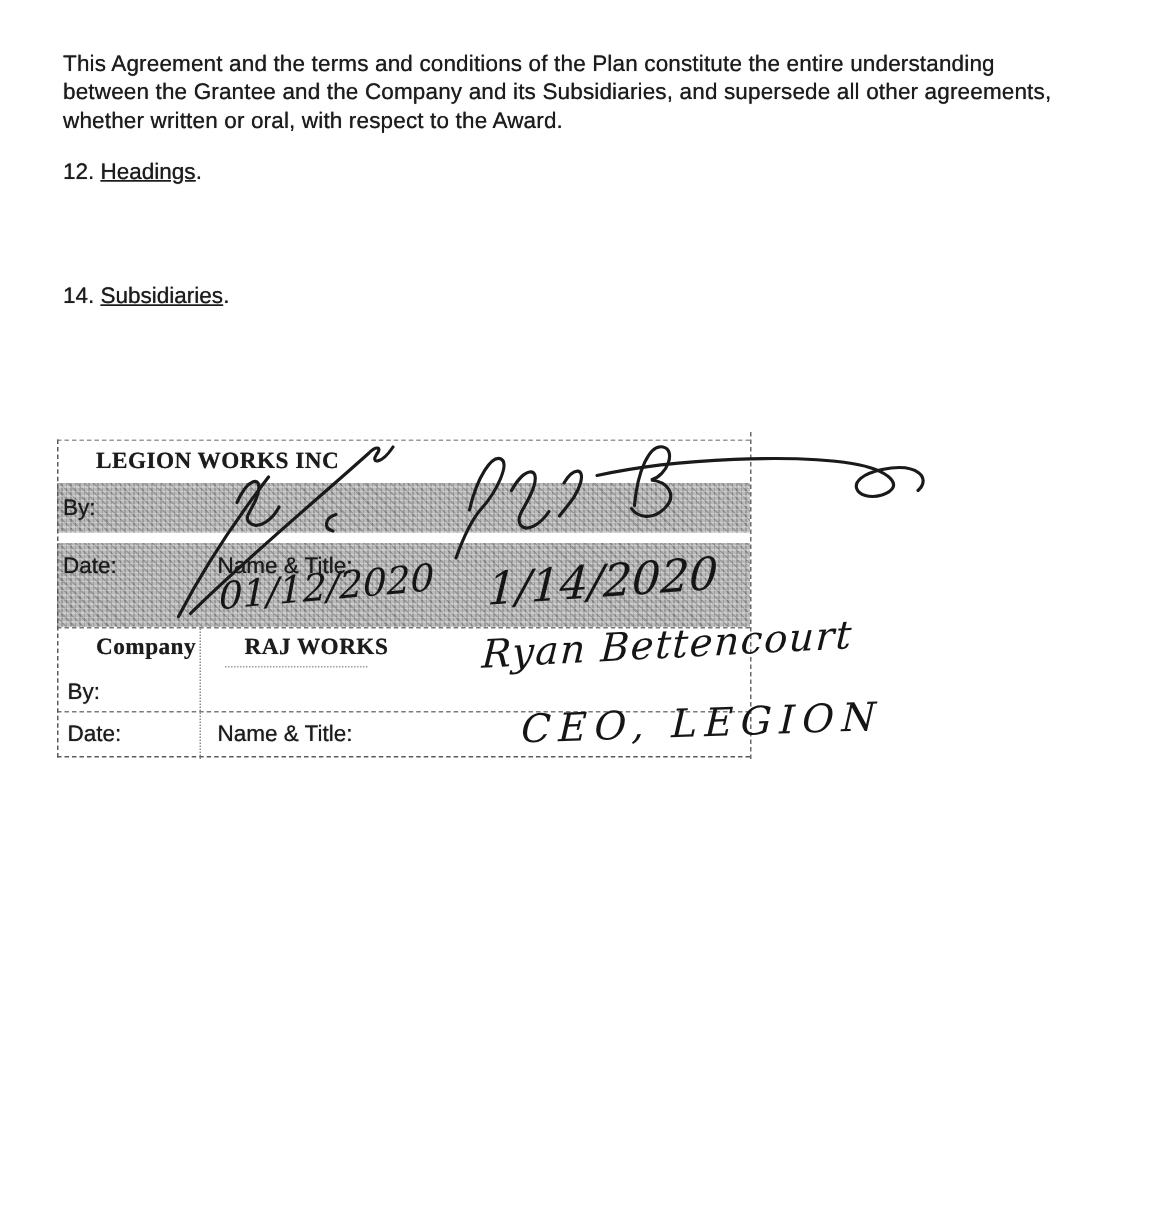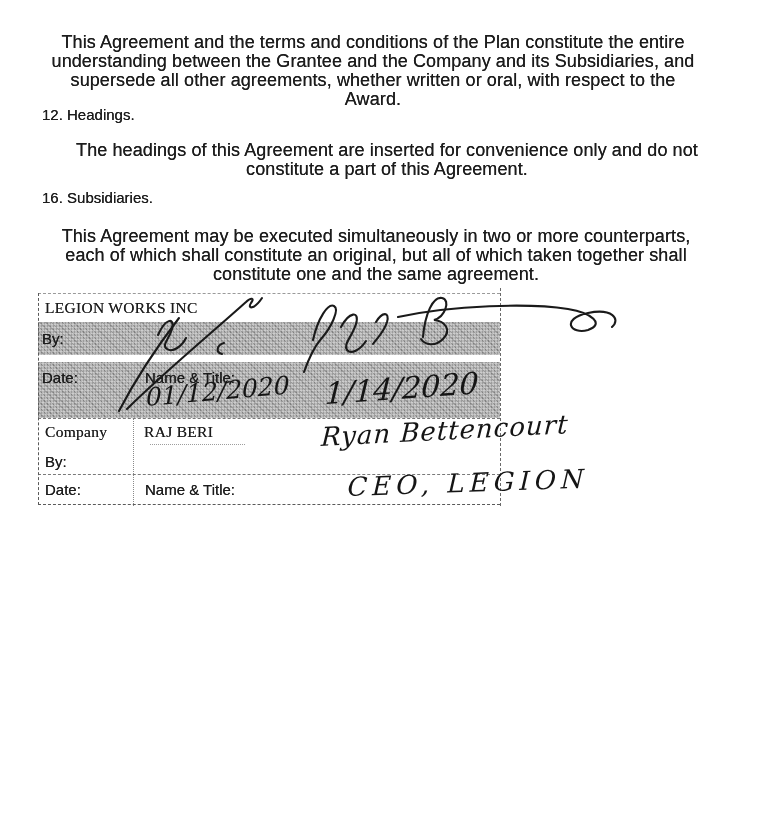--- a/index.html
+++ b/index.html
@@ -1,24 +1,24 @@
 <!DOCTYPE html>
 <html><head>
 <meta charset="utf-8">
 <style>
   html,body{margin:0;padding:0;background:#fff;}
   .page{position:relative;width:778px;height:821px;background:#ffffff;overflow:hidden;
         font-family:"Liberation Sans",sans-serif;color:#1c1c1c;}
   .abs{position:absolute;}
-  .para{font-size:18px;line-height:19px;letter-spacing:.1px;
-        text-shadow:0 0 .5px rgba(0,0,0,.85);text-align:center;}
+  .para{font-size:15px;line-height:19px;letter-spacing:.1px;
+        text-shadow:0 0 .5px rgba(0,0,0,.85);}
   .sechead{font-size:15px;text-shadow:0 0 .5px rgba(0,0,0,.85);}
-  .sechead .ut{margin-top:40px;}
-  .serifbold{font-family:"Liberation Serif",serif;font-weight:400;font-size:15.5px;
-             letter-spacing:.3px;text-shadow:0 0 .5px rgba(0,0,0,.7);}
+  .sechead .ut{text-decoration:underline;margin-top:40px;}
+  .serifbold{font-family:"Liberation Serif",serif;font-weight:700;font-size:15.5px;
+             letter-spacing:.3px;text-shadow:0 0 .5px rgba(0,0,0,.7);margin-left:19px;}
   .label{font-size:15px;text-shadow:0 0 .6px rgba(0,0,0,.8);}
   .band{background-color:#b2b2b2;
         background-image:
           repeating-linear-gradient(0deg, rgba(255,255,255,.28) 0 1px, rgba(0,0,0,0) 1px 3px),
           repeating-linear-gradient(90deg, rgba(0,0,0,.16) 0 1px, rgba(0,0,0,0) 1px 3px),
           repeating-linear-gradient(45deg, rgba(0,0,0,.14) 0 1px, rgba(255,255,255,.10) 1px 4px);}
   .hand{font-family:"DejaVu Serif",serif;font-style:italic;color:#151515;
         white-space:nowrap;transform-origin:left top;}
   .table{left:38px;top:293px;width:462px;height:212px;}
   .b-left{left:0;top:0;width:0;height:212px;border-left:1px dashed #5a5a5a;}
@@ -32,46 +32,44 @@
 
 <div class="page">
 
   <div class="abs para" style="left:42px;top:33px;width:662px;">This Agreement and the terms and conditions of the Plan constitute the entire understanding between the Grantee and the Company and its Subsidiaries, and supersede all other agreements, whether written or oral, with respect to the Award.</div>
 
   <div class="abs sechead" style="left:42px;top:106px;">
     <span>12.</span>
     <span class="ut">Headings</span><span>.</span>
   </div>
 
-  <div class="abs para" style="left:42px;top:141px;width:690px;">The headings of this Agreement are inserted for convenience only and do not constitute a part of this Agreement.</div>
 
   <div class="abs sechead" style="left:42px;top:189px;">
-    <span>16.</span>
+    <span>14.</span>
     <span class="ut">Subsidiaries</span><span>.</span>
   </div>
 
-  <div class="abs para" style="left:42px;top:227px;width:668px;">This Agreement may be executed simultaneously in two or more counterparts, each of which shall constitute an original, but all of which taken together shall constitute one and the same agreement.</div>
 
   <div class="abs table">
 
     <div class="abs serifbold" style="left:7px;top:6px;">LEGION WORKS INC</div>
 
     <div class="abs band" style="left:0;top:29px;width:462px;height:33px;">
       <div class="abs label" style="left:4px;top:8px;">By:</div>
     </div>
 
     <div class="abs band" style="left:0;top:69px;width:462px;height:56px;">
       <div class="abs label" style="left:4px;top:7px;">Date:</div>
       <div class="abs label" style="left:107px;top:7px;">Name &amp; Title:</div>
     </div>
 
     <div class="abs" style="left:0;top:125px;width:462px;height:87px;border-top:1px dashed #777;">
       <div class="abs" style="left:95px;top:0;width:0;height:87px;border-left:1px dotted #8a8a8a;"></div>
       <div class="abs serifbold" style="left:7px;top:4px;">Company</div>
-      <div class="abs serifbold" style="left:106px;top:4px;">RAJ BERI</div>
+      <div class="abs serifbold" style="left:106px;top:4px;">RAJ WORKS</div>
       <div class="abs" style="left:112px;top:25px;width:95px;height:0;border-top:1px dotted #9d9d9d;"></div>
       <div class="abs label" style="left:7px;top:34px;">By:</div>
       <div class="abs" style="left:0;top:55px;width:462px;height:0;border-top:1px dashed #7a7a7a;"></div>
       <div class="abs label" style="left:7px;top:62px;">Date:</div>
       <div class="abs label" style="left:107px;top:62px;">Name &amp; Title:</div>
     </div>
 
     <div class="abs b-top"></div>
     <div class="abs b-left"></div>
     <div class="abs b-right"></div>

